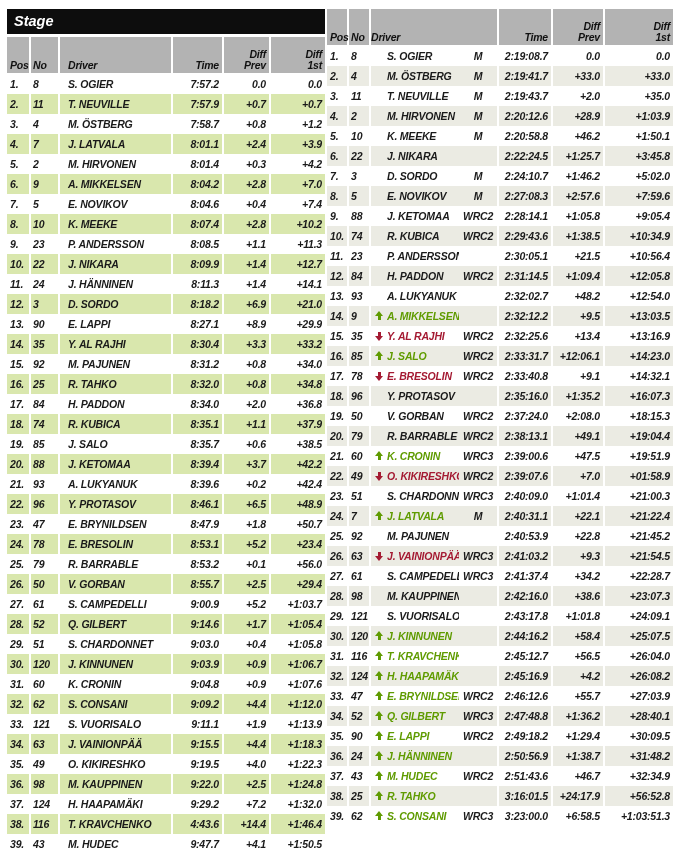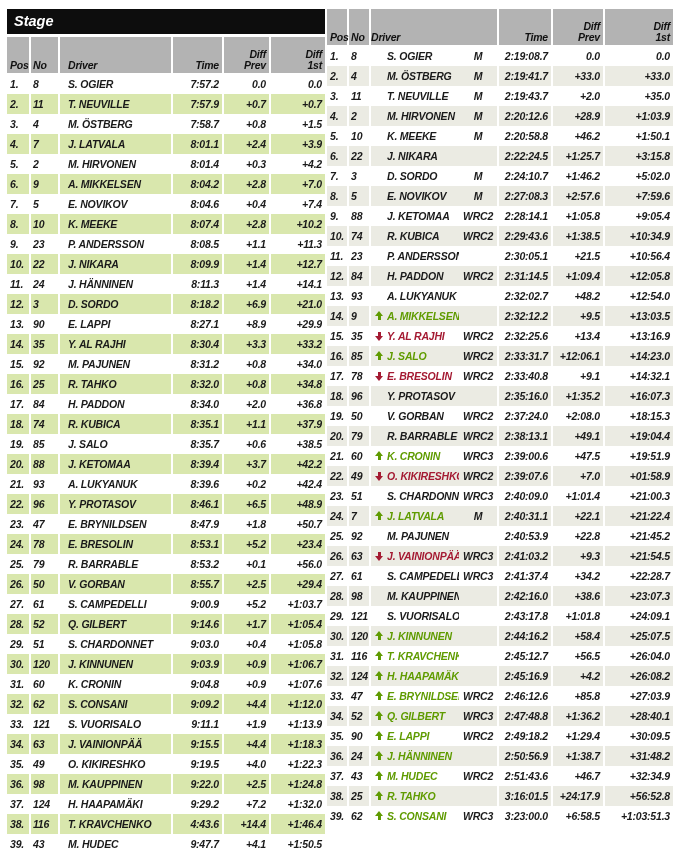--- a/index.html
+++ b/index.html
@@ -95,21 +95,21 @@
           <div class="cell c3 num">7:57.9</div>
           <div class="cell c4 num">+0.7</div>
           <div class="cell c5 num">+0.7</div>
         </div>
         <div class="row">
           <div class="cell c0">3.</div>
           <div class="cell c1">4</div>
           <div class="cell c2">M. ÖSTBERG</div>
           <div class="cell c3 num">7:58.7</div>
           <div class="cell c4 num">+0.8</div>
-          <div class="cell c5 num">+1.5</div>
+          <div class="cell c5 num">+1.2</div>
         </div>
         <div class="row alt">
           <div class="cell c0">4.</div>
           <div class="cell c1">7</div>
           <div class="cell c2">J. LATVALA</div>
           <div class="cell c3 num">8:01.1</div>
           <div class="cell c4 num">+2.4</div>
           <div class="cell c5 num">+3.9</div>
         </div>
         <div class="row">
@@ -482,21 +482,21 @@
         <div class="row alt">
           <div class="cell c0">6.</div>
           <div class="cell c1">22</div>
           <div class="cell c2">
             <span class="trendslot"></span>
             <span class="dname">J. NIKARA</span>
             <span class="dclass"></span>
           </div>
           <div class="cell c3 num">2:22:24.5</div>
           <div class="cell c4 num">+1:25.7</div>
-          <div class="cell c5 num">+3:15.8</div>
+          <div class="cell c5 num">+3:45.8</div>
         </div>
         <div class="row">
           <div class="cell c0">7.</div>
           <div class="cell c1">3</div>
           <div class="cell c2">
             <span class="trendslot"></span>
             <span class="dname">D. SORDO</span>
             <span class="dclass">M</span>
           </div>
           <div class="cell c3 num">2:24:10.7</div>
@@ -865,21 +865,21 @@
             <span class="trendslot">
               <span class="arr up">
                 <span class="head"></span>
                 <span class="stem"></span>
               </span>
             </span>
             <span class="dname n-up">E. BRYNILDSEN</span>
             <span class="dclass">WRC2</span>
           </div>
           <div class="cell c3 num">2:46:12.6</div>
-          <div class="cell c4 num">+85.8</div>
+          <div class="cell c4 num">+55.7</div>
           <div class="cell c5 num">+27:03.9</div>
         </div>
         <div class="row alt">
           <div class="cell c0">34.</div>
           <div class="cell c1">52</div>
           <div class="cell c2">
             <span class="trendslot">
               <span class="arr up">
                 <span class="head"></span>
                 <span class="stem"></span>

